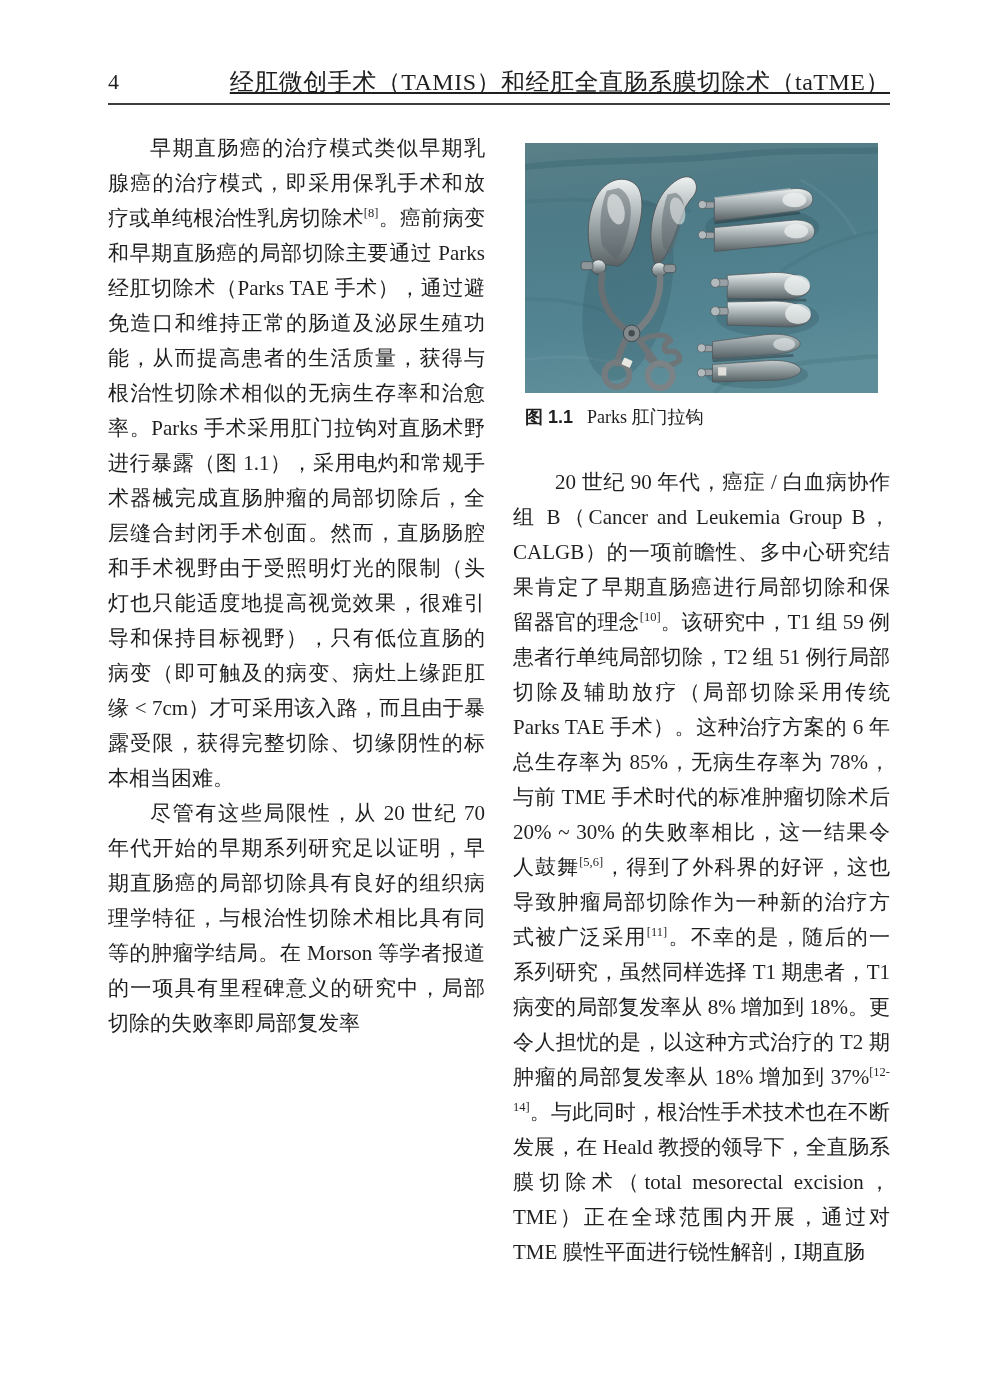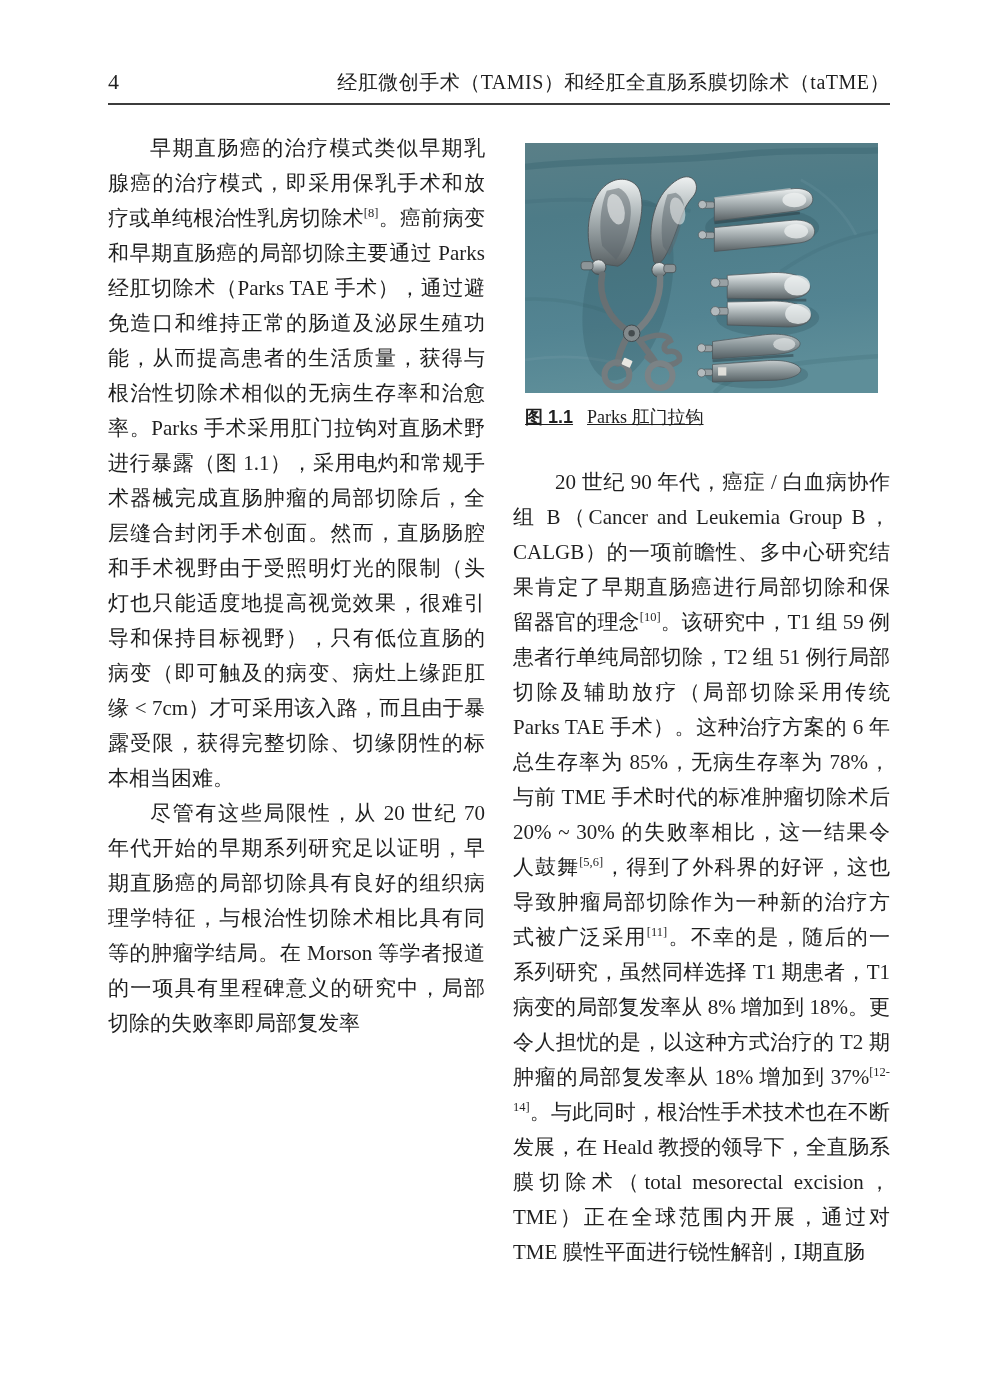--- a/index.html
+++ b/index.html
@@ -4,29 +4,29 @@
 <style>
   html,body{margin:0;padding:0;background:#ffffff;}
   .page{
     position:relative;width:1000px;height:1392px;background:#ffffff;
     font-family:"Liberation Serif","DejaVu Serif",serif;color:#1f1f1f;
     overflow:hidden;box-sizing:border-box;
   }
   .header{display:flex;justify-content:space-between;align-items:flex-end;
     margin:0 110px 0 108px;padding-top:70px;}
   .pageno{font-size:22px;line-height:24px;}
-  .htitle{font-size:20px;line-height:24px;letter-spacing:0.5px;}
+  .htitle{font-size:24px;line-height:24px;letter-spacing:0.5px;text-decoration:underline;}
   .rule{border-top:2px solid #3c3c3c;margin:9px 110px 0 108px;height:0;}
   .content{display:flex;gap:28px;margin:26px 110px 0 108px;}
   .col{flex:1;min-width:0;font-size:21px;line-height:35px;
     text-align:justify;text-justify:inter-ideograph;}
   .para{margin:0;}
   .para.indent{text-indent:2em;}
   sup{font-size:12.5px;line-height:0;vertical-align:super;letter-spacing:0;}
-  .figure{margin:2px 0 0 0;padding:12px;text-decoration:underline;}
+  .figure{margin:2px 0 0 0;padding:12px;}
   .figure svg{display:block;width:100%;height:auto;}
   .caption{font-size:18px;line-height:24px;margin-top:12px;text-align:left;}
   .cap-label{font-family:"Liberation Sans","DejaVu Sans",sans-serif;
     font-weight:bold;margin-right:14px;}
   .rc-text{margin-top:24px;}
 </style>
 </head>
 <body>
 
 <div class="page">

